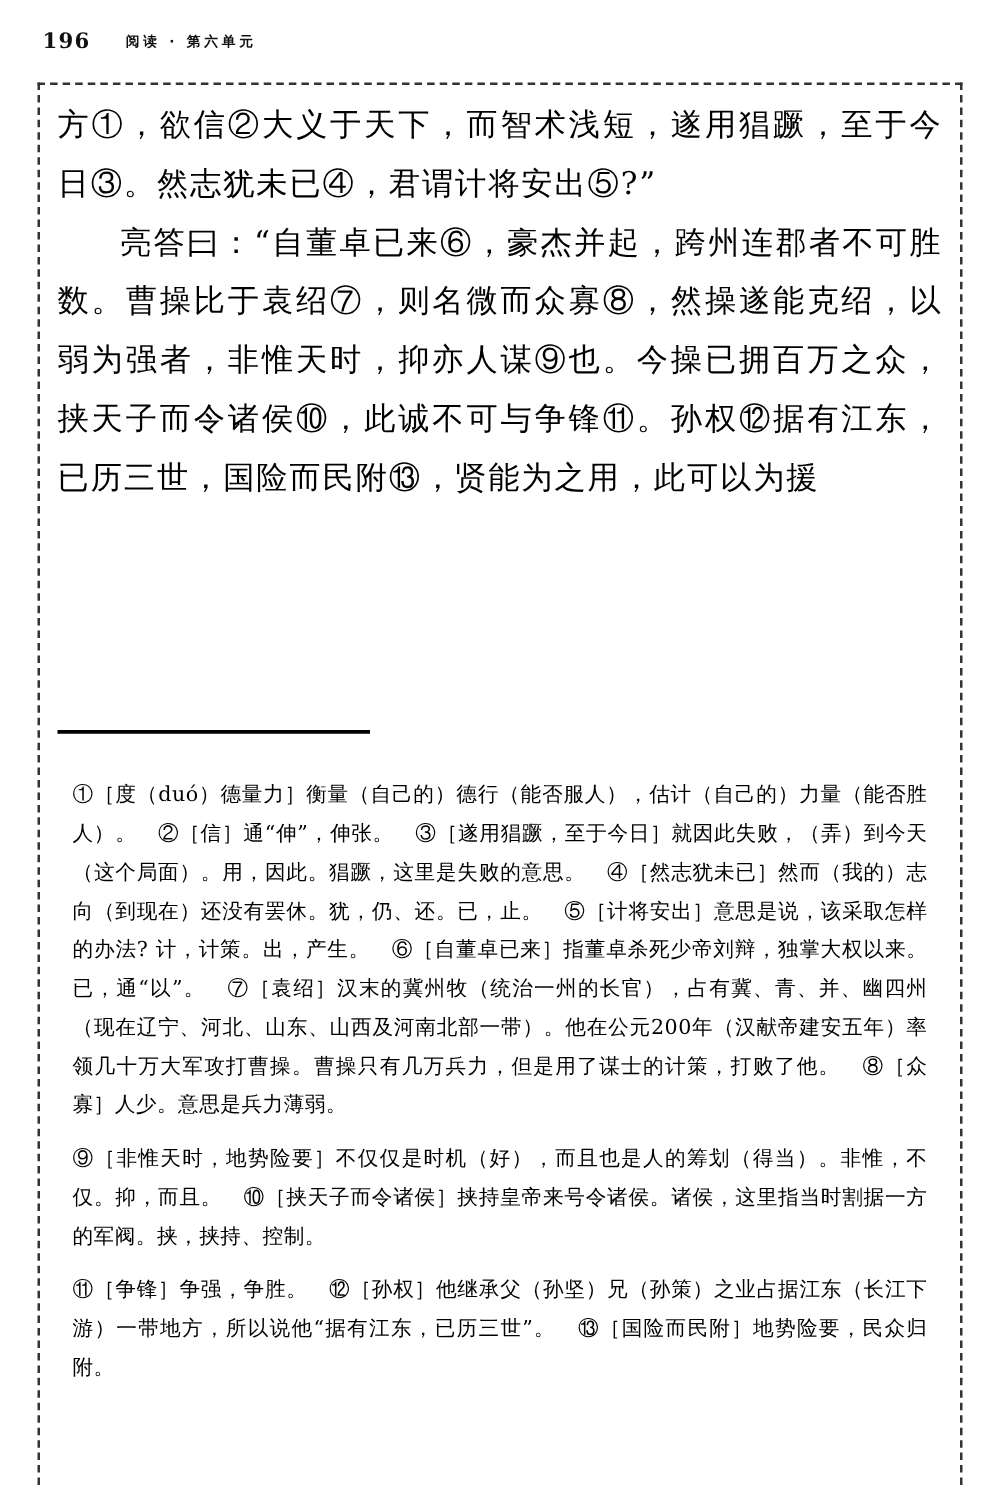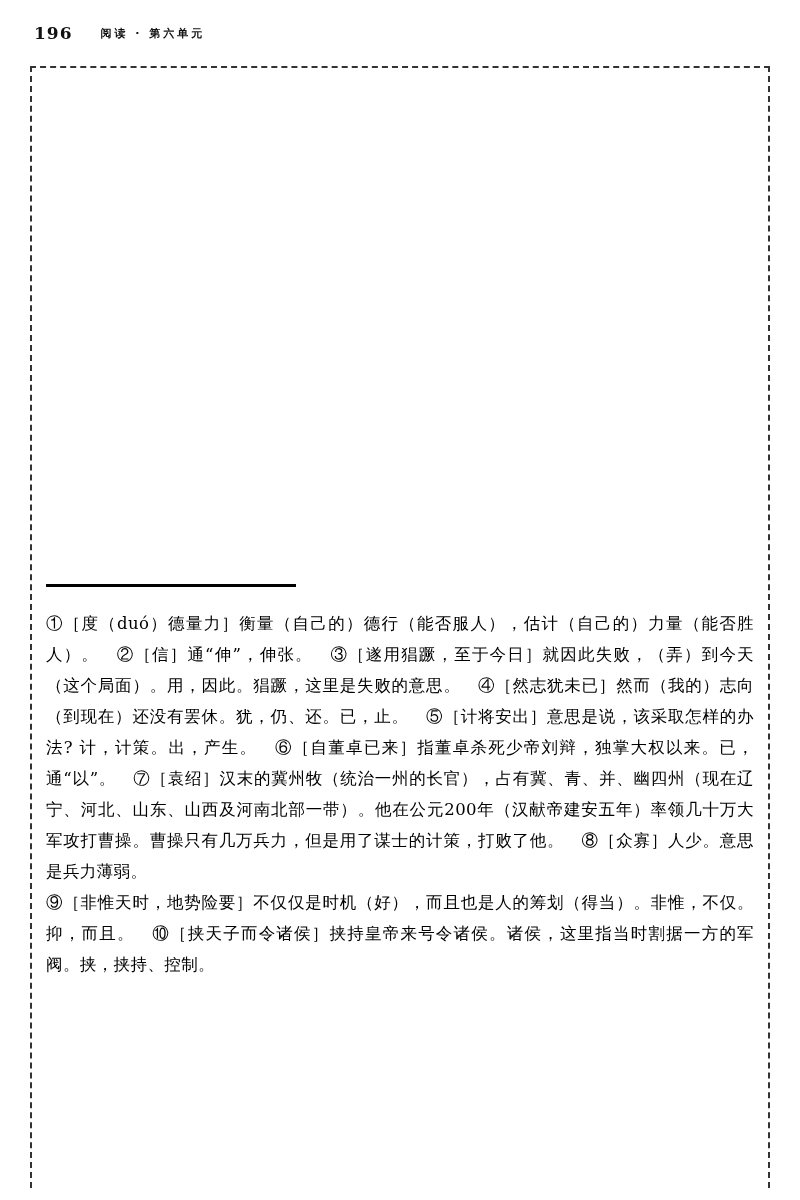--- a/index.html
+++ b/index.html
@@ -96,40 +96,45 @@
     right: 14px;
     font-family: "DejaVu Serif", serif;
     font-size: 16.5px;
     line-height: 31px;
     text-align: justify;
     text-justify: inter-character;
     letter-spacing: 0.4px;
     color: #000;
   }
   .notes p {
-    margin: 0;
+    margin: 12px;
   }
 </style>
 </head>
 <body>
 
 <div class="page">
 
   <div class="running-head">
     <span class="page-number">196</span>
     <span class="unit-title">阅读 · 第六单元</span>
   </div>
 
   <div class="body-frame">
     <div class="body-inner">
 
+      <div class="main-text">
+        <p>方①，欲信②大义于天下，而智术浅短，遂用猖蹶，至于今日③。然志犹未已④，君谓计将安出⑤?”</p>
+        <p class="indent">亮答曰：“自董卓已来⑥，豪杰并起，跨州连郡者不可胜数。曹操比于袁绍⑦，则名微而众寡⑧，然操遂能克绍，以弱为强者，非惟天时，抑亦人谋⑨也。今操已拥百万之众，挟天子而令诸侯⑩，此诚不可与争锋⑪。孙权⑫据有江东，已历三世，国险而民附⑬，贤能为之用，此可以为援</p>
+      </div>
 
       <div class="note-rule"></div>
 
       <div class="notes">
         <p>①［度（duó）德量力］衡量（自己的）德行（能否服人），估计（自己的）力量（能否胜人）。　②［信］通“伸”，伸张。　③［遂用猖蹶，至于今日］就因此失败，（弄）到今天（这个局面）。用，因此。猖蹶，这里是失败的意思。　④［然志犹未已］然而（我的）志向（到现在）还没有罢休。犹，仍、还。已，止。　⑤［计将安出］意思是说，该采取怎样的办法? 计，计策。出，产生。　⑥［自董卓已来］指董卓杀死少帝刘辩，独掌大权以来。已，通“以”。　⑦［袁绍］汉末的冀州牧（统治一州的长官），占有冀、青、并、幽四州（现在辽宁、河北、山东、山西及河南北部一带）。他在公元200年（汉献帝建安五年）率领几十万大军攻打曹操。曹操只有几万兵力，但是用了谋士的计策，打败了他。　⑧［众寡］人少。意思是兵力薄弱。</p>
         <p>⑨［非惟天时，地势险要］不仅仅是时机（好），而且也是人的筹划（得当）。非惟，不仅。抑，而且。　⑩［挟天子而令诸侯］挟持皇帝来号令诸侯。诸侯，这里指当时割据一方的军阀。挟，挟持、控制。</p>
+        <p>⑪［争锋］争强，争胜。　⑫［孙权］他继承父（孙坚）兄（孙策）之业占据江东（长江下游）一带地方，所以说他“据有江东，已历三世”。　⑬［国险而民附］地势险要，民众归附。</p>
       </div>
 
     </div>
   </div>
 
 </div>
 
 </body></html>

